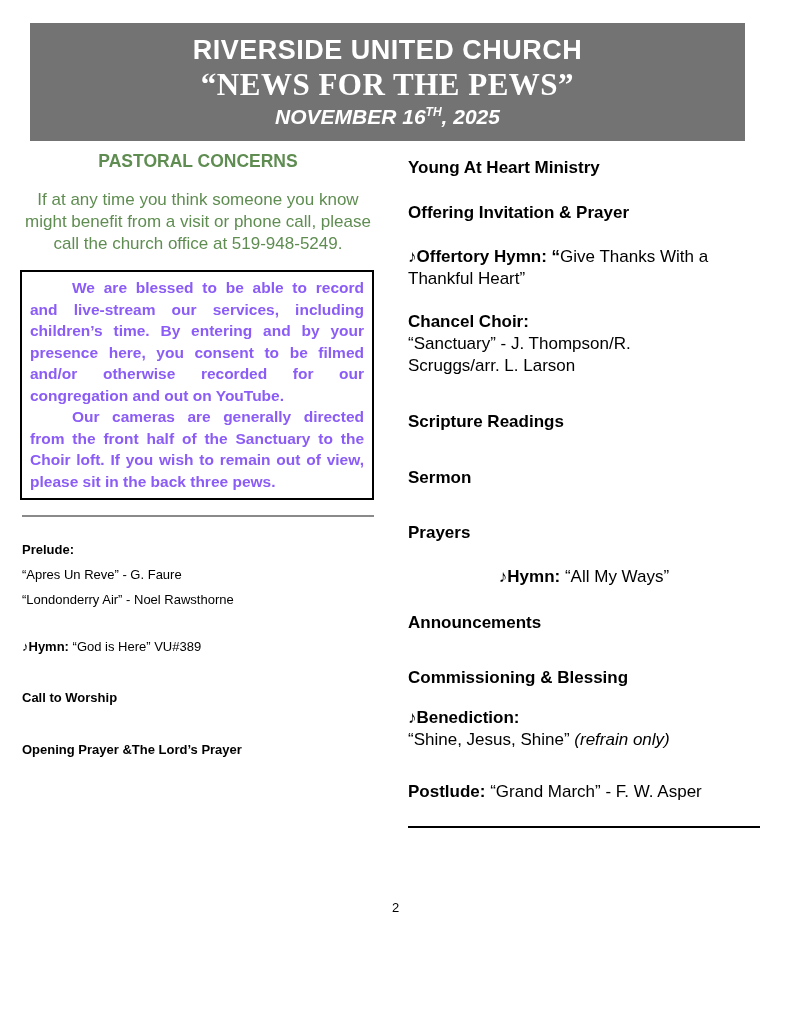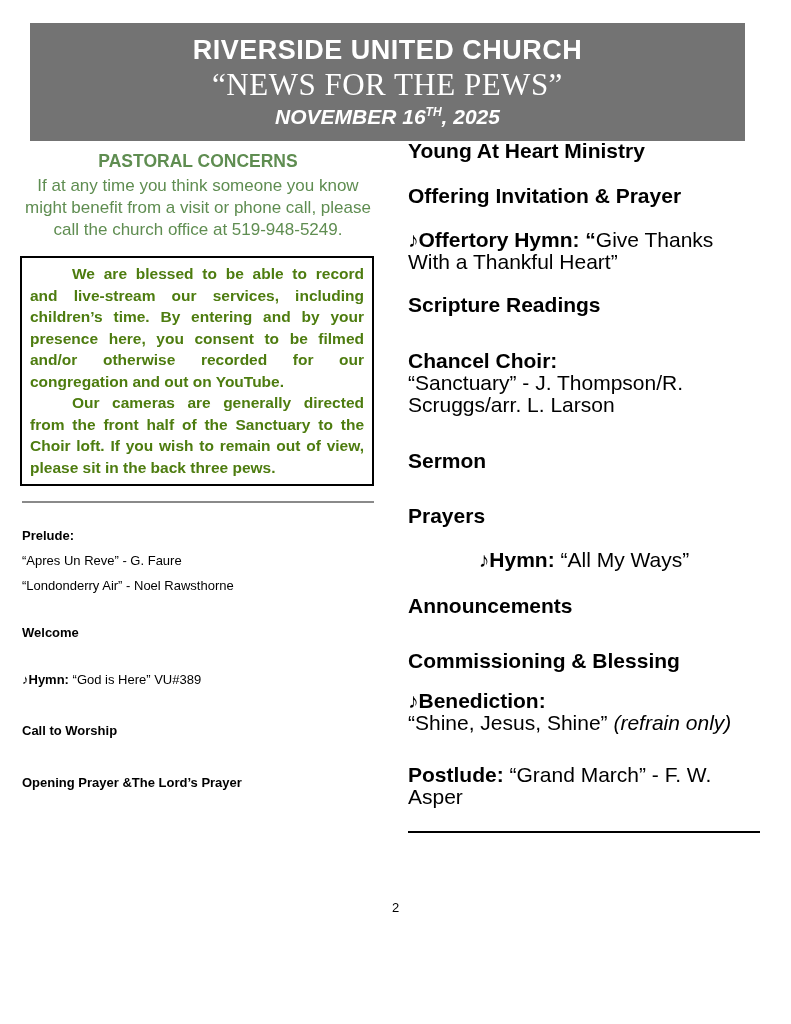--- a/index.html
+++ b/index.html
@@ -11,29 +11,29 @@
     position:relative;
     overflow:hidden;
   }
   
   .banner{
     position:absolute;left:30px;top:23px;width:715px;height:118px;
     display:flex;flex-direction:column;justify-content:center;align-items:center;
     text-align:center;color:#ffffff;gap:1px;
   }
   .banner-l1{font-size:27px;font-weight:bold;letter-spacing:.5px;line-height:32px;}
-  .banner-l2{font-family:"Liberation Serif",serif;font-size:31px;font-weight:normal;line-height:36px;letter-spacing:.5px;}
+  .banner-l2{font-family:"Liberation Serif",serif;font-size:31px;font-weight:bold;line-height:36px;letter-spacing:.5px;}
   .banner-l3{font-size:21px;font-weight:bold;font-style:italic;line-height:26px;}
   .banner sup{font-size:12px;vertical-align:super;line-height:0;}
   
   .col-left{position:absolute;left:22px;top:150px;width:352px;}
-  .col-right{position:absolute;left:408px;top:140px;width:352px;font-size:21px;line-height:22px;}
+  .col-right{position:absolute;left:408px;top:157px;width:352px;font-size:17px;line-height:22px;}
   
   .pastoral{text-align:center;font-size:17px;line-height:22px;}
-  .pastoral-title{font-weight:bold;font-size:17.5px;margin-bottom:3px;}
+  .pastoral-title{font-weight:bold;font-size:17.5px;margin-bottom:17px;}
   
   .notice-box{
     margin-top:15px;border:2px solid #000;
     font-weight:bold;font-size:15.5px;line-height:21.5px;
     text-align:justify;padding:5px 8px 6px 8px;box-sizing:border-box;width:354px;margin-left:-2px;
   }
   .notice-box p{margin:0;text-indent:42px;}
   
   .order-head{margin-top:34px;text-align:center;font-weight:bold;font-size:17.5px;line-height:25px;}
   .order-head sup{font-size:11px;vertical-align:super;line-height:0;}
@@ -65,34 +65,33 @@
   <div class="banner-l3"><span>NOVEMBER 16</span><sup>TH</sup><span>, 2025</span></div>
 </div>
 
 <div class="col-left">
 
   <div class="pastoral" id="pastoral" style="color: rgb(95, 141, 81);">
     <div class="pastoral-title">PASTORAL CONCERNS</div>
     <div>If at any time you think someone you know might benefit from a visit or phone call, please call the church office at 519-948-5249.</div>
   </div>
 
-  <div class="notice-box" id="notice" style="color: #4d7c0f;">
+  <div class="notice-box" id="notice" style="color: #8b5cf6;">
     <p>We are blessed to be able to record and live-stream our services, including children’s time. By entering and by your presence here, you consent to be filmed and/or otherwise recorded for our congregation and out on YouTube.</p>
     <p>Our cameras are generally directed from the front half of the Sanctuary to the Choir loft.  If you wish to remain out of view, please sit in the back three pews.</p>
   </div>
 
   <hr class="order-divider">
 
   <div class="lline mt20">
     <div class="b">Prelude:</div>
     <div>“Apres Un Reve” - G. Faure</div>
     <div>“Londonderry Air”  - Noel Rawsthorne</div>
   </div>
 
-  <div class="lline b mt22">Welcome</div>
 
   <div class="lline mt22">
     <span class="b">♪Hymn:</span><span> “God is Here” VU#389</span>
   </div>
 
   <div class="lline b mt26">Call to Worship</div>
 
   <div class="lline b mt27">Opening Prayer &amp;The Lord’s Prayer</div>
 
 
@@ -101,27 +100,27 @@
 <div class="col-right">
 
   <div class="rb rb-head">Young At Heart Ministry</div>
 
   <div class="rb rb-head mb22">Offering Invitation &amp; Prayer</div>
 
   <div class="rb mb21">
     <span class="b">♪Offertory Hymn: “</span><span>Give Thanks With a Thankful Heart”</span>
   </div>
 
-  <div class="rb rb-head mb34">Scripture Readings</div>
-
   <div class="rb mb34">
     <div class="b">Chancel Choir:</div>
     <div>“Sanctuary” - J. Thompson/R.</div>
     <div>Scruggs/arr. L. Larson</div>
   </div>
+
+  <div class="rb rb-head mb34">Scripture Readings</div>
 
   <div class="rb rb-head mb33">Sermon</div>
 
   <div class="rb rb-head mb22">Prayers</div>
 
   <div class="rb mb24">
     <span class="b">♪Hymn:</span><span> “All My Ways”</span>
   </div>
 
   <div class="rb rb-head mb33">Announcements</div>

